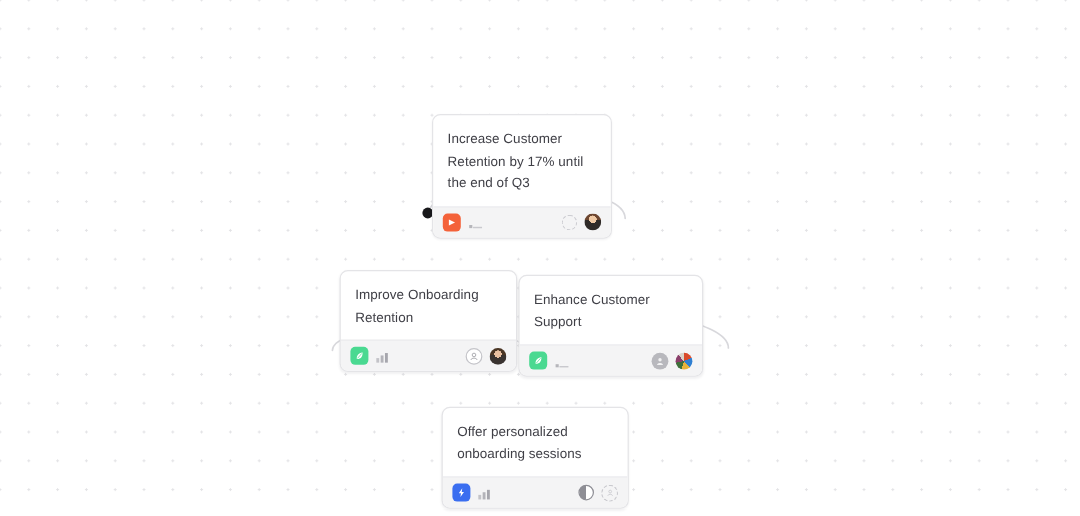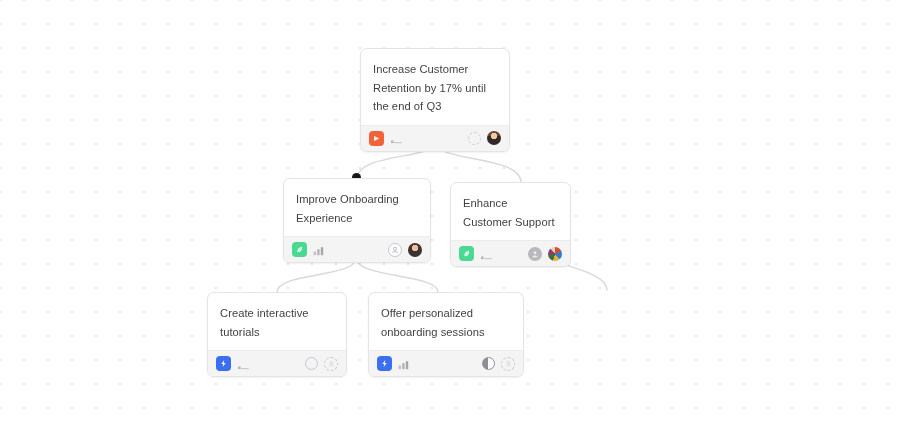--- a/index.html
+++ b/index.html
@@ -16,20 +16,21 @@
   #links{position:absolute;left:0;top:0;width:900px;height:430px;pointer-events:none;}
 
   .card{
     position:absolute;
     background:#ffffff;
     border:1px solid #e4e4e7;
     border-radius:7px;
     box-shadow:0 1px 2px rgba(16,17,26,.06);
     overflow:hidden;
     box-sizing:border-box;
+    margin-top:47px;
   }
   .card-body{
     padding:11px 12px 9px 12px;
     font-size:11.2px;
     line-height:18.5px;
     color:#3f3f46;
     letter-spacing:.05px;
   }
   .card-footer{
     background:#f4f4f5;
@@ -115,21 +116,21 @@
         </svg>
       </span>
       <span class="foot-right">
         <span class="circle-dotted"></span>
         <span class="avatar av-photo-1"></span>
       </span>
     </div>
   </div>
 
   <div class="card" style="left:283px;top:178px;width:148px;">
-    <div class="card-body">Improve Onboarding Experience</div>
+    <div class="card-body">Improve Onboarding Retention</div>
     <div class="card-footer">
       <span class="badge" style="background:#4ad991;">
         <svg width="9" height="9" viewBox="0 0 10 10">
             <path d="M8 2 C8 6.4 5.8 8.2 2.6 8 C2.2 5 4 2.6 8 2 Z" fill="#ffffff"></path>
             <path d="M7.2 2.8 L3.2 7.4" stroke="#4ad991" stroke-width="0.7"></path>
           </svg>
       </span>
       <span class="glyph">
         <svg width="12" height="11" viewBox="0 0 12 11">
           <rect x="0.6" y="6.4" width="2.4" height="3.8" fill="#c3c3c8"></rect>
@@ -142,21 +143,21 @@
           <svg width="8" height="8" viewBox="0 0 8 8">
               <circle cx="4" cy="2.8" r="1.5" fill="none" stroke="#a9a9af" stroke-width="0.8"></circle>
               <path d="M1.4 7 C1.8 4.9 6.2 4.9 6.6 7" fill="none" stroke="#a9a9af" stroke-width="0.8"></path>
             </svg>
         </span>
         <span class="avatar av-photo-2"></span>
       </span>
     </div>
   </div>
 
-  <div class="card" style="left:450px;top:182px;width:121px;">
+  <div class="card" style="left:432px;top:182px;width:154px;">
     <div class="card-body">Enhance Customer Support</div>
     <div class="card-footer">
       <span class="badge" style="background:#4ad991;">
         <svg width="9" height="9" viewBox="0 0 10 10">
             <path d="M8 2 C8 6.4 5.8 8.2 2.6 8 C2.2 5 4 2.6 8 2 Z" fill="#ffffff"></path>
             <path d="M7.2 2.8 L3.2 7.4" stroke="#4ad991" stroke-width="0.7"></path>
           </svg>
       </span>
       <span class="glyph">
         <svg width="13" height="11" viewBox="0 0 13 11">
@@ -169,45 +170,20 @@
           <svg width="8" height="8" viewBox="0 0 8 8">
               <circle cx="4" cy="2.8" r="1.4" fill="#f1f1f2"></circle>
               <path d="M1.5 7.2 C1.9 5 6.1 5 6.5 7.2" fill="#f1f1f2"></path>
             </svg>
         </span>
         <span class="avatar av-photo-4"></span>
       </span>
     </div>
   </div>
 
-  <div class="card" style="left:207px;top:292px;width:140px;">
-    <div class="card-body">Create interactive tutorials</div>
-    <div class="card-footer">
-      <span class="badge" style="background:#3b6ef0;">
-        <svg width="9" height="9" viewBox="0 0 10 10">
-            <path d="M5.8 1 L2.6 5.5 H4.6 L4.1 9 L7.4 4.4 H5.3 Z" fill="#ffffff"></path>
-          </svg>
-      </span>
-      <span class="glyph">
-        <svg width="13" height="11" viewBox="0 0 13 11">
-          <rect x="1" y="7.5" width="2.6" height="2.6" fill="#b6b6bb"></rect>
-          <rect x="4.2" y="9" width="7.5" height="1.2" fill="#c9c9ce"></rect>
-        </svg>
-      </span>
-      <span class="foot-right">
-        <span class="circle-empty"></span>
-        <span class="avatar av-dashed">
-          <svg width="7" height="7" viewBox="0 0 8 8">
-              <circle cx="4" cy="3" r="1.3" fill="none" stroke="#c9c9ce" stroke-width="0.8"></circle>
-              <path d="M1.7 7 C2.1 5.1 5.9 5.1 6.3 7" fill="none" stroke="#c9c9ce" stroke-width="0.8"></path>
-            </svg>
-        </span>
-      </span>
-    </div>
-  </div>
 
   <div class="card" style="left:368px;top:292px;width:156px;">
     <div class="card-body">Offer personalized onboarding sessions</div>
     <div class="card-footer">
       <span class="badge" style="background:#3b6ef0;">
         <svg width="9" height="9" viewBox="0 0 10 10">
             <path d="M5.8 1 L2.6 5.5 H4.6 L4.1 9 L7.4 4.4 H5.3 Z" fill="#ffffff"></path>
           </svg>
       </span>
       <span class="glyph">

